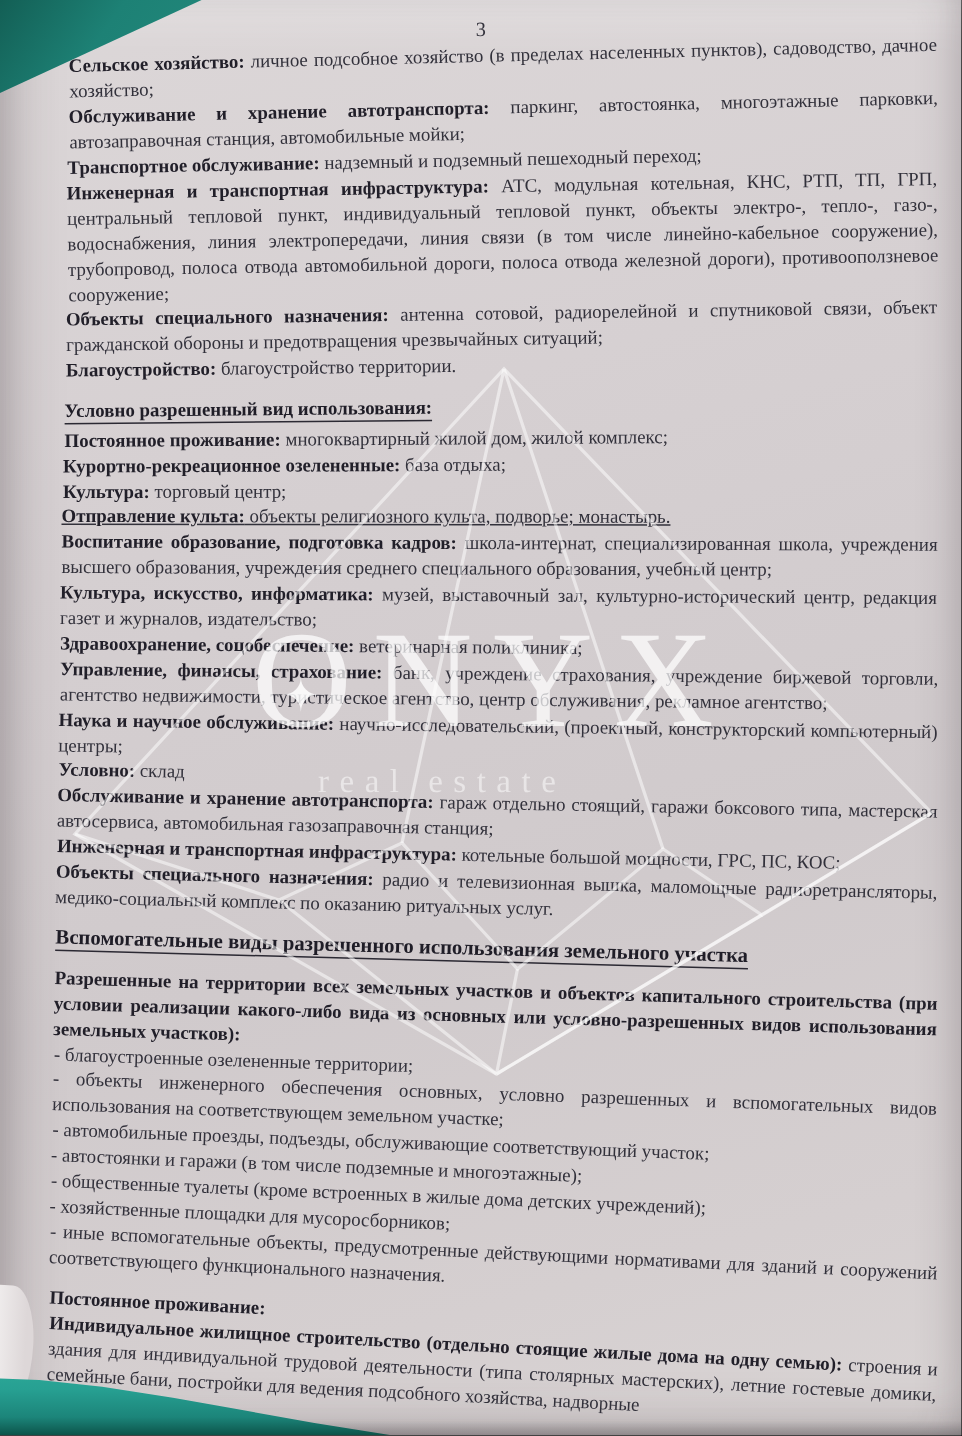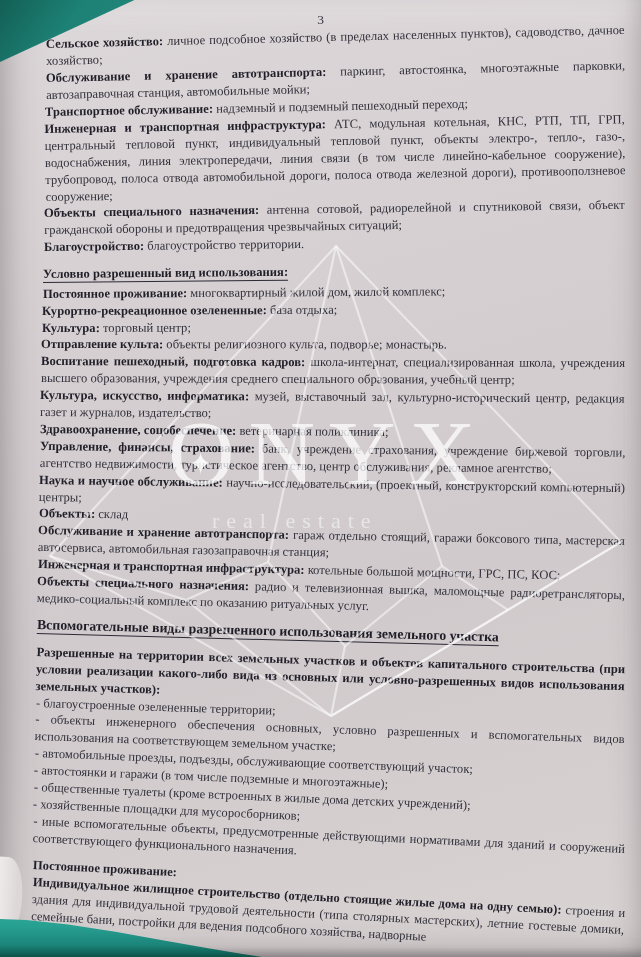--- a/index.html
+++ b/index.html
@@ -56,27 +56,27 @@
         <div class="p" style="transform: rotate(-1.4deg); margin-left: 0px;"><span class="lbl">Сельское хозяйство:</span> личное подсобное хозяйство (в пределах населенных пунктов), садоводство, дачное хозяйство;</div>
         <div class="p" style="transform: rotate(-1.25deg); margin-left: -0.5px;"><span class="lbl">Обслуживание и хранение автотранспорта:</span> паркинг, автостоянка, многоэтажные парковки, автозаправочная станция, автомобильные мойки;</div>
         <div class="p" style="transform: rotate(-1.11deg); margin-left: -0.9px;"><span class="lbl">Транспортное обслуживание:</span> надземный и подземный пешеходный переход;</div>
         <div class="p" style="transform: rotate(-0.96deg); margin-left: -1.4px;"><span class="lbl">Инженерная и транспортная инфраструктура:</span> АТС, модульная котельная, КНС, РТП, ТП, ГРП, центральный тепловой пункт, индивидуальный тепловой пункт, объекты электро-, тепло-, газо-, водоснабжения, линия электропередачи, линия связи (в том числе линейно-кабельное сооружение), трубопровод, полоса отвода автомобильной дороги, полоса отвода железной дороги), противооползневое сооружение;</div>
         <div class="p" style="transform: rotate(-0.81deg); margin-left: -1.9px;"><span class="lbl">Объекты специального назначения:</span> антенна сотовой, радиорелейной и спутниковой связи, объект гражданской обороны и предотвращения чрезвычайных ситуаций;</div>
         <div class="p" style="transform: rotate(-0.67deg); margin-left: -2.3px;"><span class="lbl">Благоустройство:</span> благоустройство территории.</div>
         <div class="h spaced" style="transform: rotate(-0.52deg); margin-left: -2.8px;"><span class="h-text">Условно разрешенный вид использования:</span></div>
         <div class="p" style="transform: rotate(-0.37deg); margin-left: -3.3px;"><span class="lbl">Постоянное проживание:</span> многоквартирный жилой дом, жилой комплекс;</div>
         <div class="p" style="transform: rotate(-0.23deg); margin-left: -3.7px;"><span class="lbl">Курортно-рекреационное озелененные:</span> база отдыха;</div>
         <div class="p" style="transform: rotate(-0.08deg); margin-left: -4.2px;"><span class="lbl">Культура:</span> торговый центр;</div>
-        <div class="p" style="transform: rotate(0.07deg); margin-left: -4.7px;"><span class="lbl">Отправление культа:</span> объекты религиозного культа, подворье; монастырь.</div>
-        <div class="p" style="transform: rotate(0.21deg); margin-left: -5.1px;"><span class="lbl">Воспитание пешеходный, подготовка кадров:</span> школа-интернат, специализированная школа, учреждения высшего образования, учреждения среднего специального образования, учебный центр;</div>
+        <div class="p" style="transform: rotate(0.07deg); margin-left: -4.7px; text-decoration: underline;"><span class="lbl">Отправление культа:</span> объекты религиозного культа, подворье; монастырь.</div>
+        <div class="p" style="transform: rotate(0.21deg); margin-left: -5.1px;"><span class="lbl">Воспитание образование, подготовка кадров:</span> школа-интернат, специализированная школа, учреждения высшего образования, учреждения среднего специального образования, учебный центр;</div>
         <div class="p" style="transform: rotate(0.36deg); margin-left: -5.6px;"><span class="lbl">Культура, искусство, информатика:</span> музей, выставочный зал, культурно-исторический центр, редакция газет и журналов, издательство;</div>
         <div class="p" style="transform: rotate(0.51deg); margin-left: -6.1px;"><span class="lbl">Здравоохранение, соцобеспечение:</span> ветеринарная поликлиника;</div>
         <div class="p" style="transform: rotate(0.65deg); margin-left: -6.5px;"><span class="lbl">Управление, финансы, страхование:</span> банк, учреждение страхования, учреждение биржевой торговли, агентство недвижимости, туристическое агентство, центр обслуживания, рекламное агентство;</div>
         <div class="p" style="transform: rotate(0.8deg); margin-left: -7px;"><span class="lbl">Наука и научное обслуживание:</span> научно-исследовательский, (проектный, конструкторский компьютерный) центры;</div>
-        <div class="p" style="transform: rotate(0.95deg); margin-left: -7.5px;"><span class="lbl">Объекты:</span> склад</div>
+        <div class="p" style="transform: rotate(0.95deg); margin-left: -7.5px;"><span class="lbl">Условно:</span> склад</div>
         <div class="p" style="transform: rotate(1.09deg); margin-left: -7.9px;"><span class="lbl">Обслуживание и хранение автотранспорта:</span> гараж отдельно стоящий, гаражи боксового типа, мастерская автосервиса, автомобильная газозаправочная станция;</div>
         <div class="p" style="transform: rotate(1.24deg); margin-left: -8.4px;"><span class="lbl">Инженерная и транспортная инфраструктура:</span> котельные большой мощности, ГРС, ПС, КОС;</div>
         <div class="p" style="transform: rotate(1.39deg); margin-left: -8.9px;"><span class="lbl">Объекты специального назначения:</span> радио и телевизионная вышка, маломощные радиоретрансляторы, медико-социальный комплекс по оказанию ритуальных услуг.</div>
         <div class="h h-lg spaced" style="transform: rotate(1.53deg); margin-left: -9.3px;"><span class="h-text">Вспомогательные виды разрешенного использования земельного участка</span></div>
         <div class="p bold-all spaced" style="transform: rotate(1.68deg); margin-left: -9.8px;">Разрешенные на территории всех земельных участков и объектов капитального строительства (при условии реализации какого-либо вида из основных или условно-разрешенных видов использования земельных участков):</div>
         <div class="p bullet" style="transform: rotate(1.83deg); margin-left: -10.3px;">- благоустроенные озелененные территории;</div>
         <div class="p bullet" style="transform: rotate(1.97deg); margin-left: -10.7px;">- объекты инженерного обеспечения основных, условно разрешенных и вспомогательных видов использования на соответствующем земельном участке;</div>
         <div class="p bullet" style="transform: rotate(2.12deg); margin-left: -11.2px;">- автомобильные проезды, подъезды, обслуживающие соответствующий участок;</div>
         <div class="p bullet" style="transform: rotate(2.27deg); margin-left: -11.7px;">- автостоянки и гаражи (в том числе подземные и многоэтажные);</div>
         <div class="p bullet" style="transform: rotate(2.41deg); margin-left: -12.1px;">- общественные туалеты (кроме встроенных в жилые дома детских учреждений);</div>

